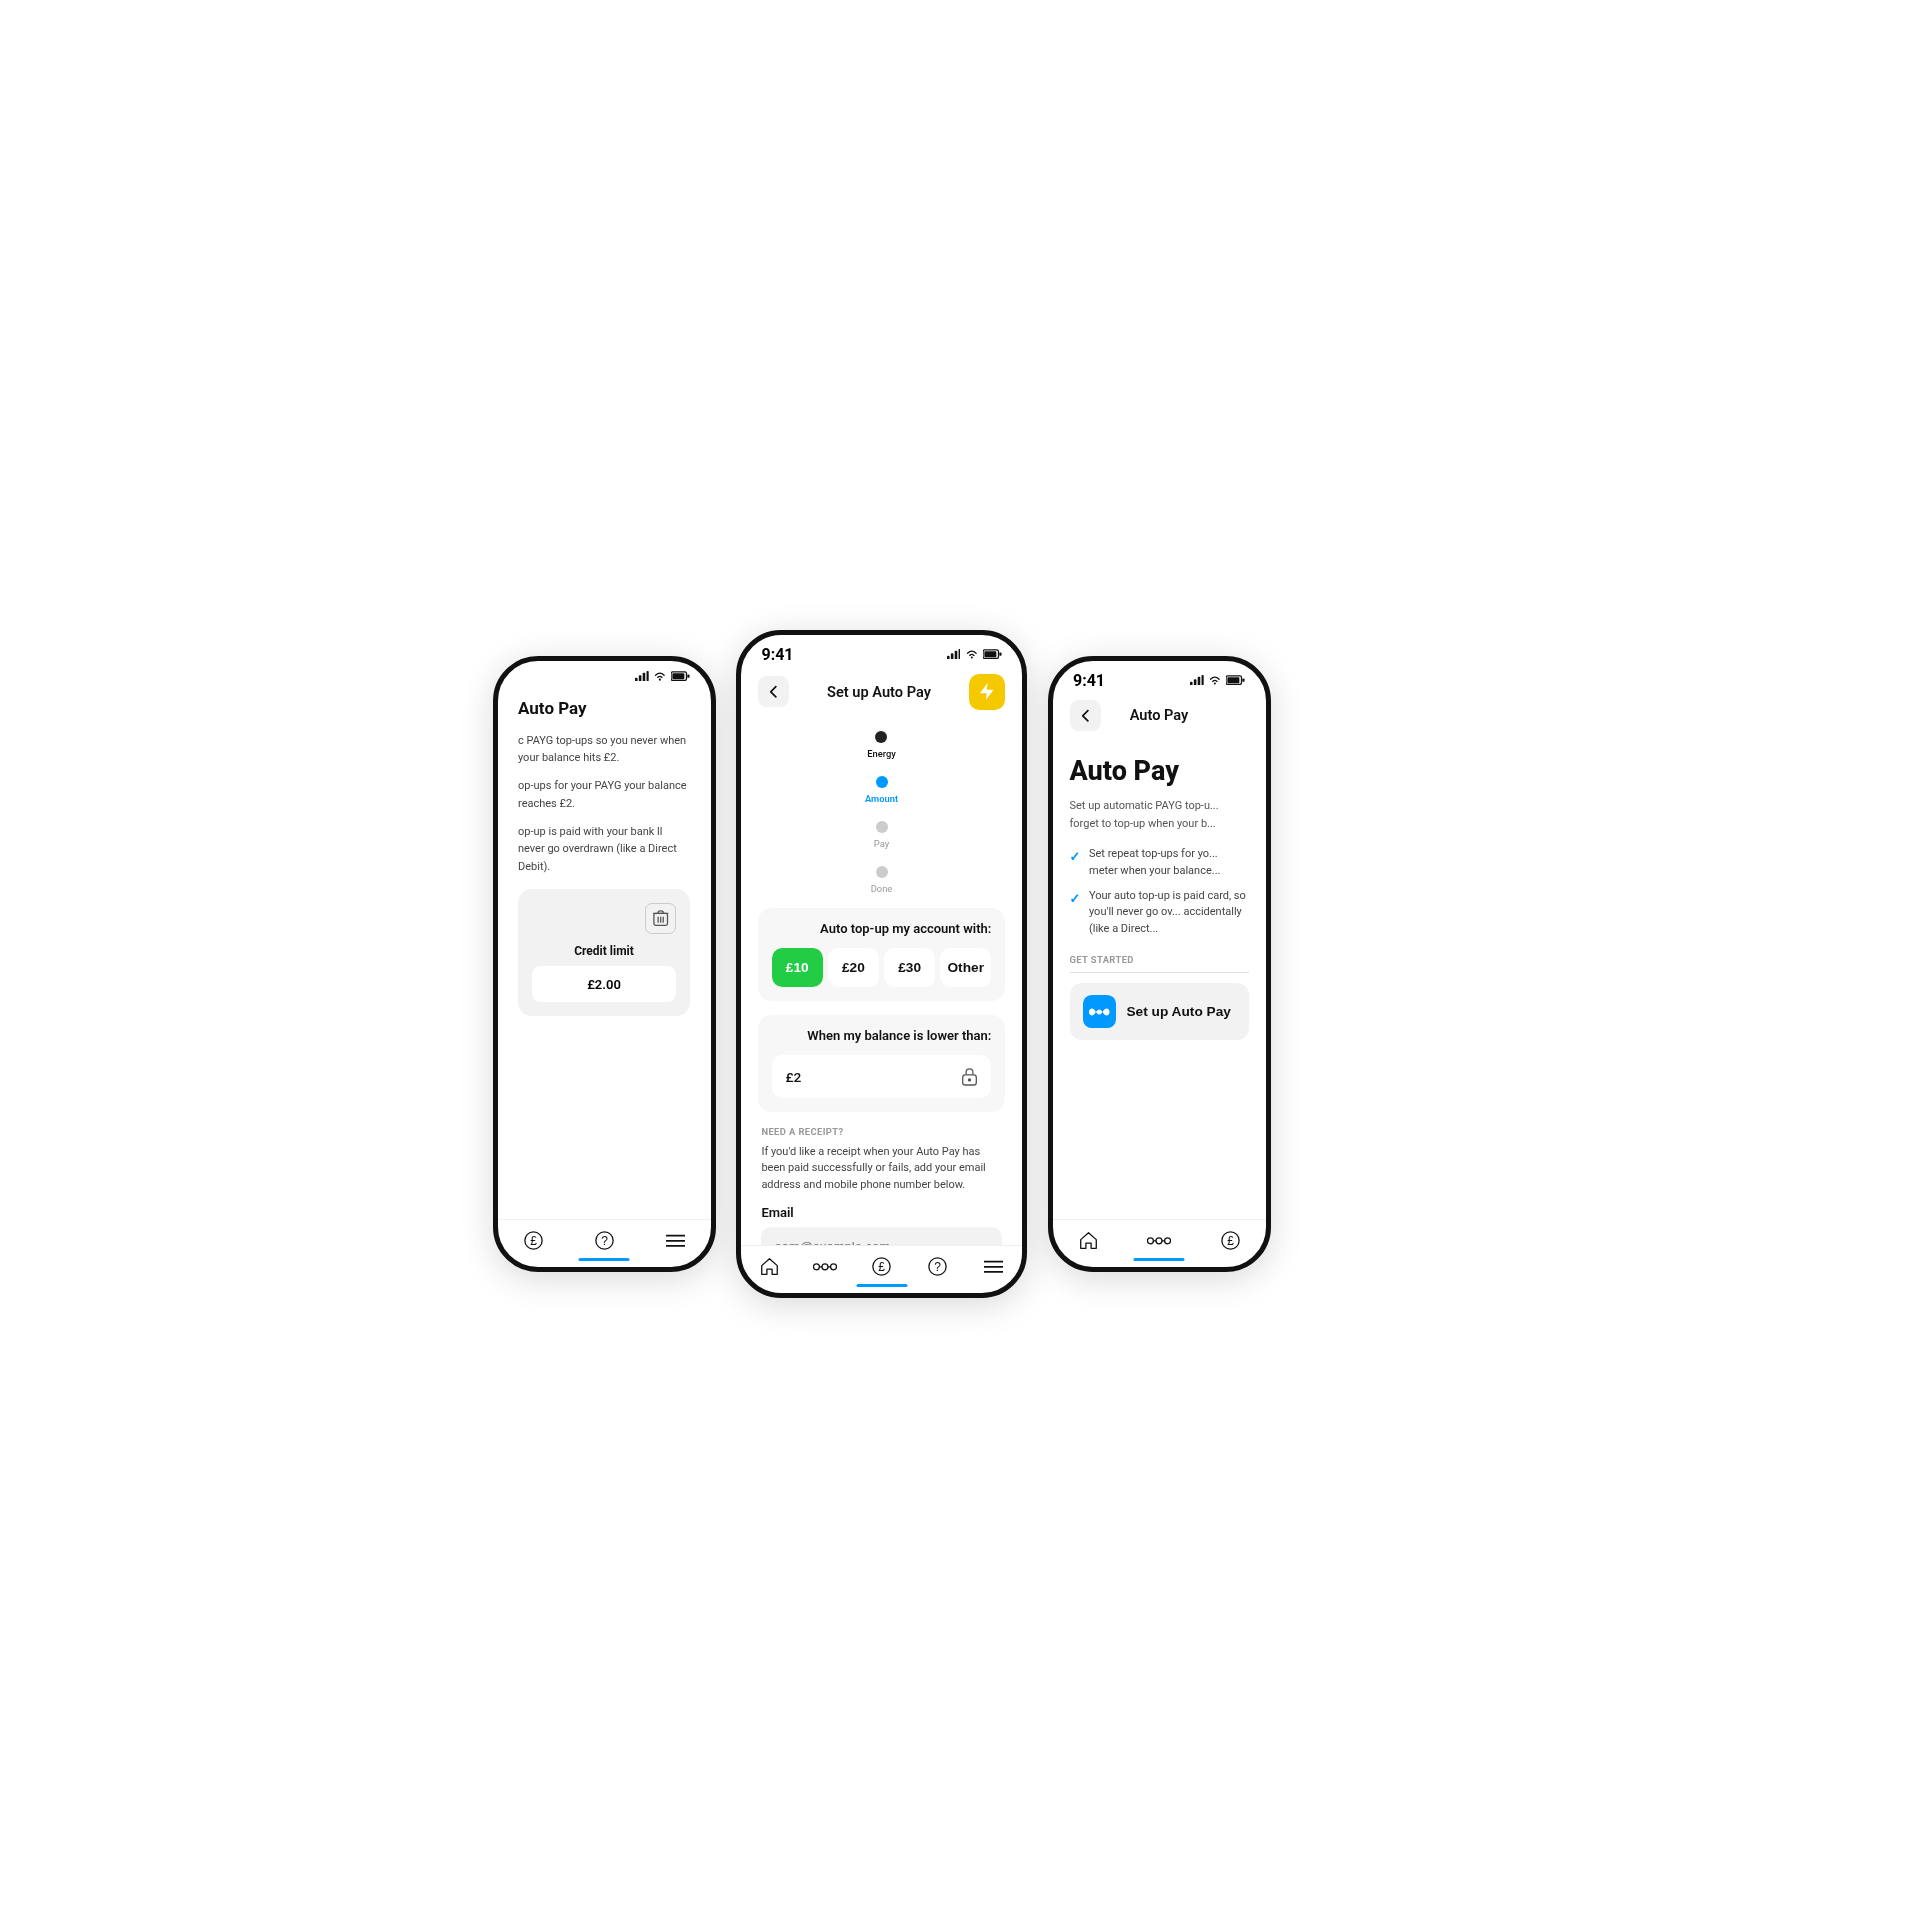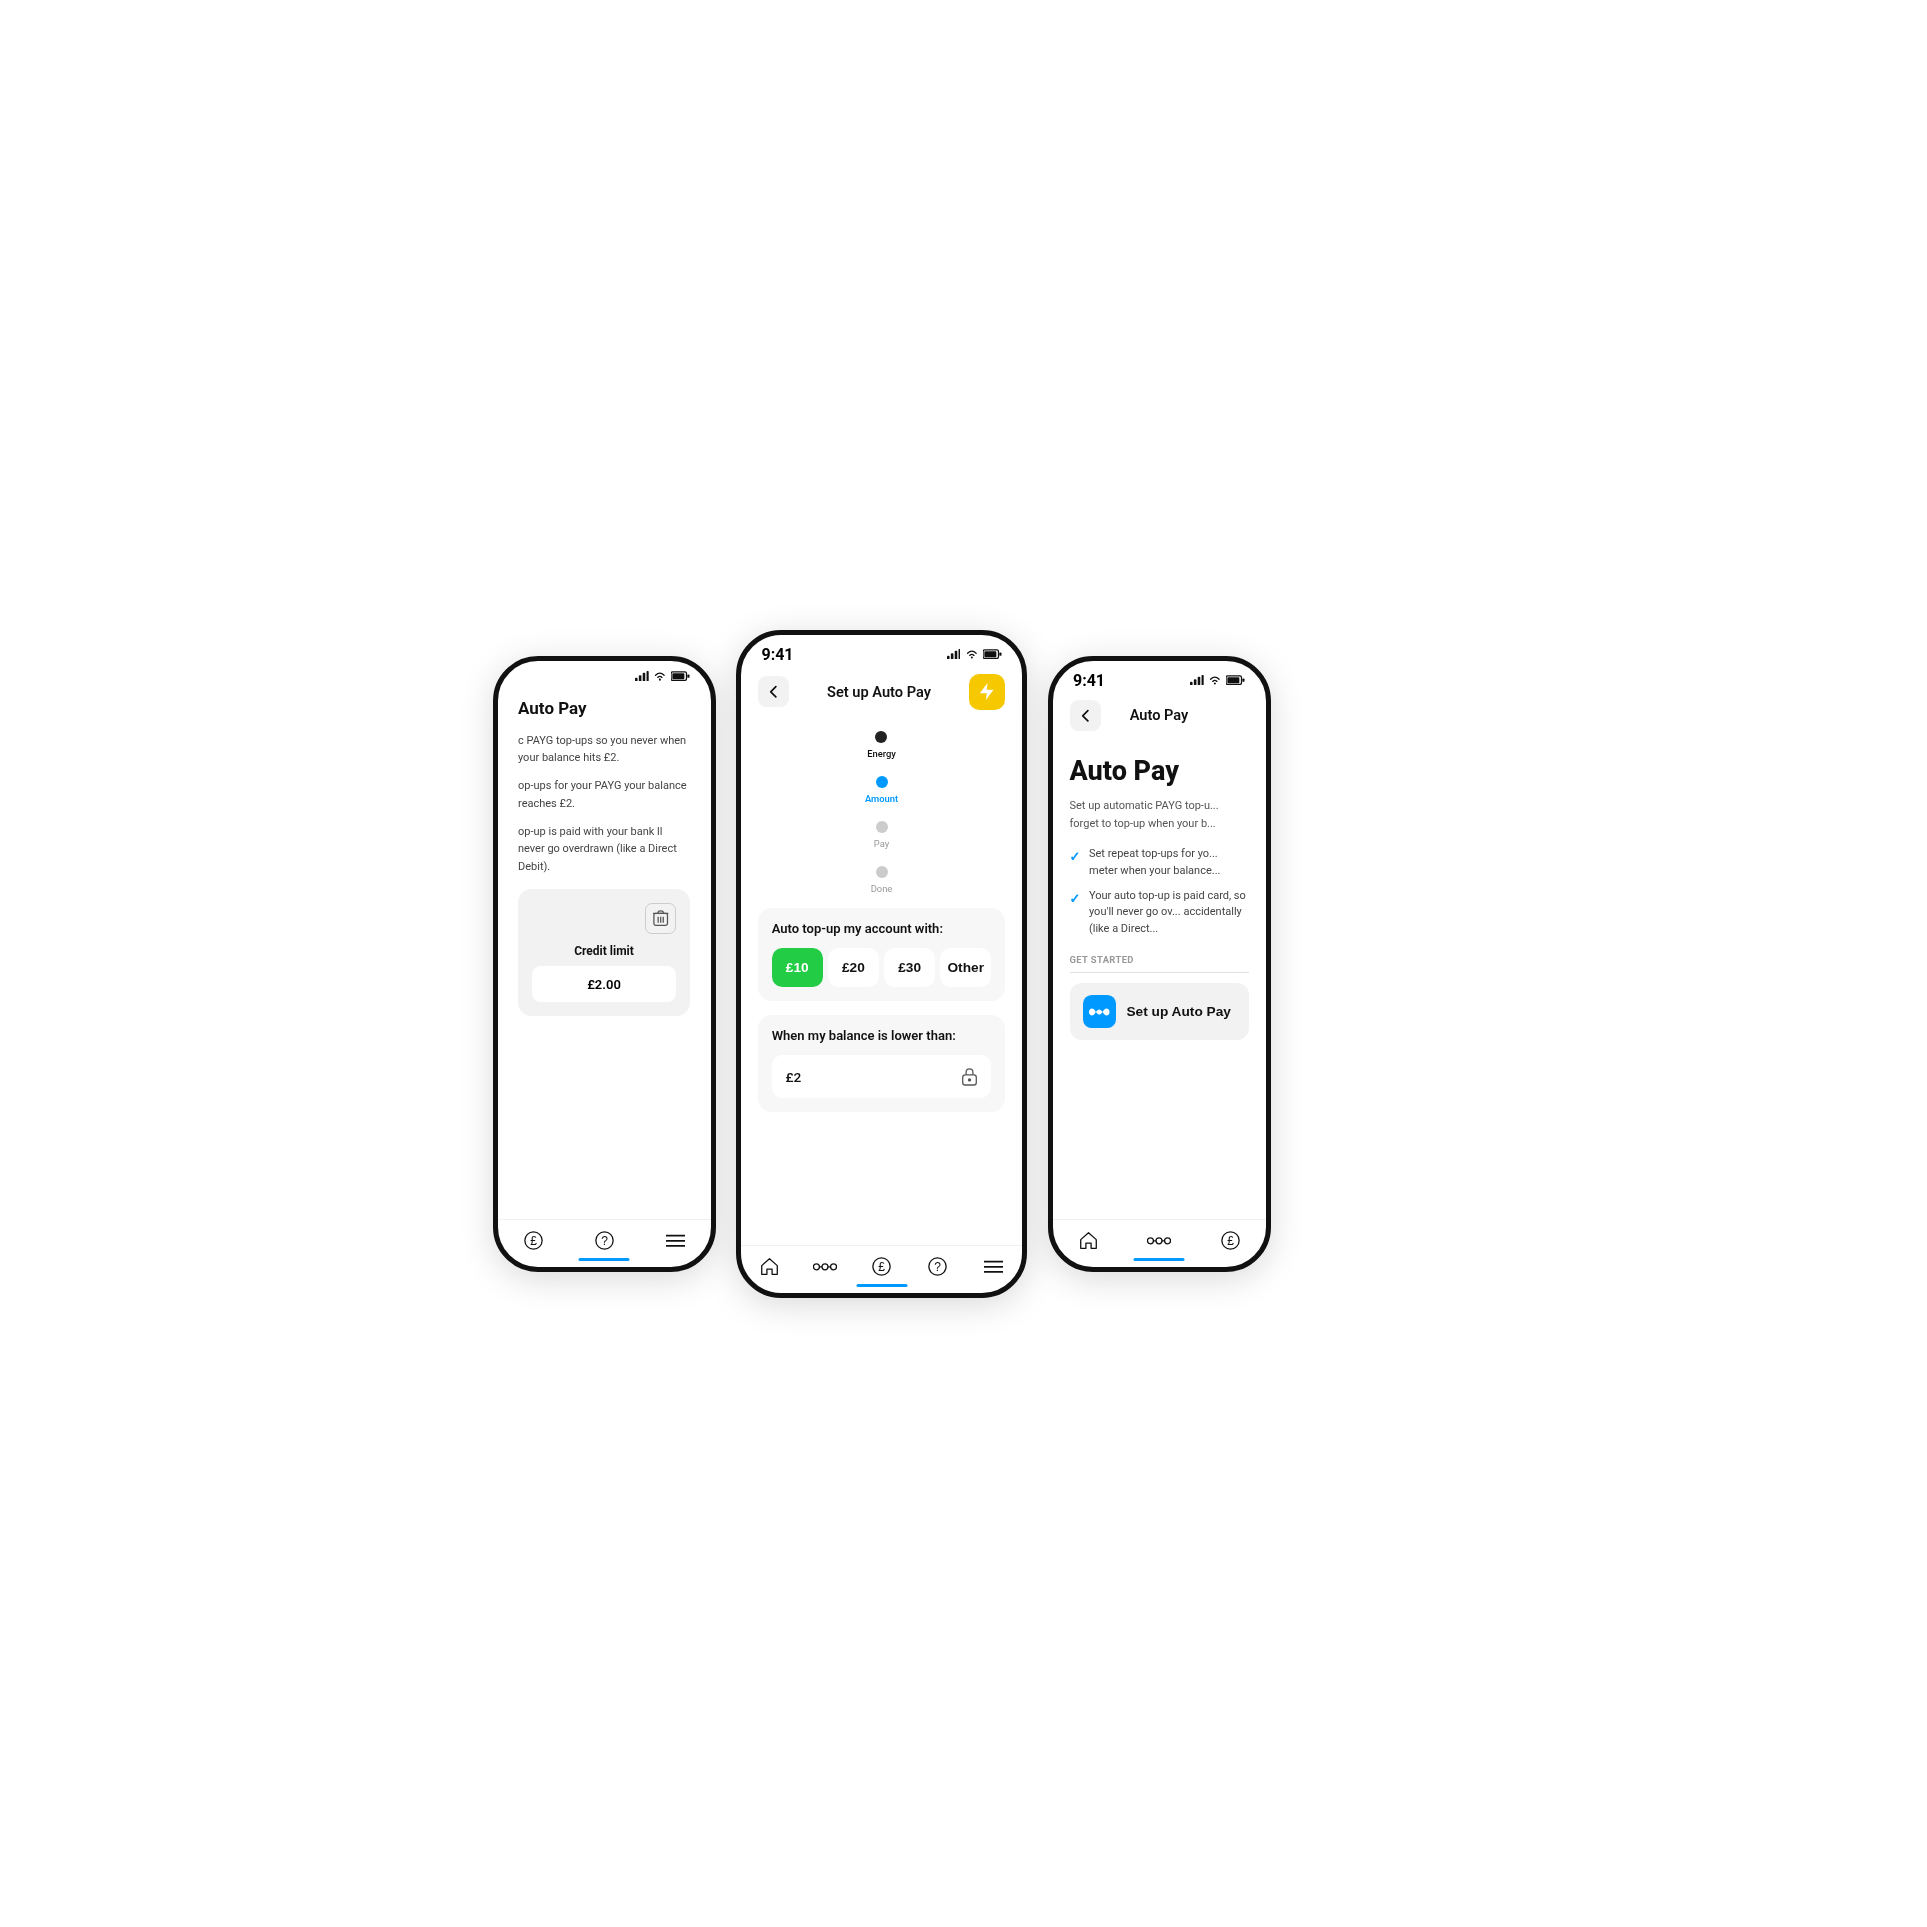--- a/index.html
+++ b/index.html
@@ -134,20 +134,21 @@
       background: #f7f7f7;
       border-radius: 13.7px;
       padding: 13.7px;
       margin-bottom: 13.7px;
     }
     .card-title {
       font-size: 13px;
       font-weight: 600;
       color: #111;
       margin-bottom: 12px;
+      text-align: right;
     }
 
     
     .amount-grid {
       display: grid;
       grid-template-columns: repeat(4, 1fr);
       gap: 5px;
     }
     .amount-btn {
       background: #ffffff;
@@ -525,20 +526,29 @@
           <div>
             <svg width="17" height="19" viewBox="0 0 20 22" fill="none">
               <rect x="2" y="9" width="16" height="12" rx="3" stroke="#555" stroke-width="1.5"></rect>
               <path d="M6 9V6C6 3.8 7.8 2 10 2C12.2 2 14 3.8 14 6V9" stroke="#555" stroke-width="1.5"></path>
               <circle cx="10" cy="15" r="2" fill="#555"></circle>
             </svg>
           </div>
         </div>
       </div>
 
+      <div class="receipt-section">
+        <div class="receipt-label">NEED A RECEIPT?</div>
+        <div class="receipt-desc">If you'd like a receipt when your Auto Pay has been paid successfully or fails, add your email address and mobile phone number below.</div>
+
+        <div class="input-label">Email</div>
+        <input class="input-field" type="email" placeholder="sam@example.com" value="" style="">
+
+        <div class="input-label">Phone</div>
+      </div>
 
     </div>
 
     <div class="bottom-nav">
       <div class="nav-icon">
         <svg width="19" height="19" viewBox="0 0 22 22" fill="none">
           <path d="M2 10L11 2L20 10V20H14V14H8V20H2V10Z" stroke="#111" stroke-width="1.5" fill="none" stroke-linejoin="round"></path>
         </svg>
       </div>
       <div class="nav-icon">

